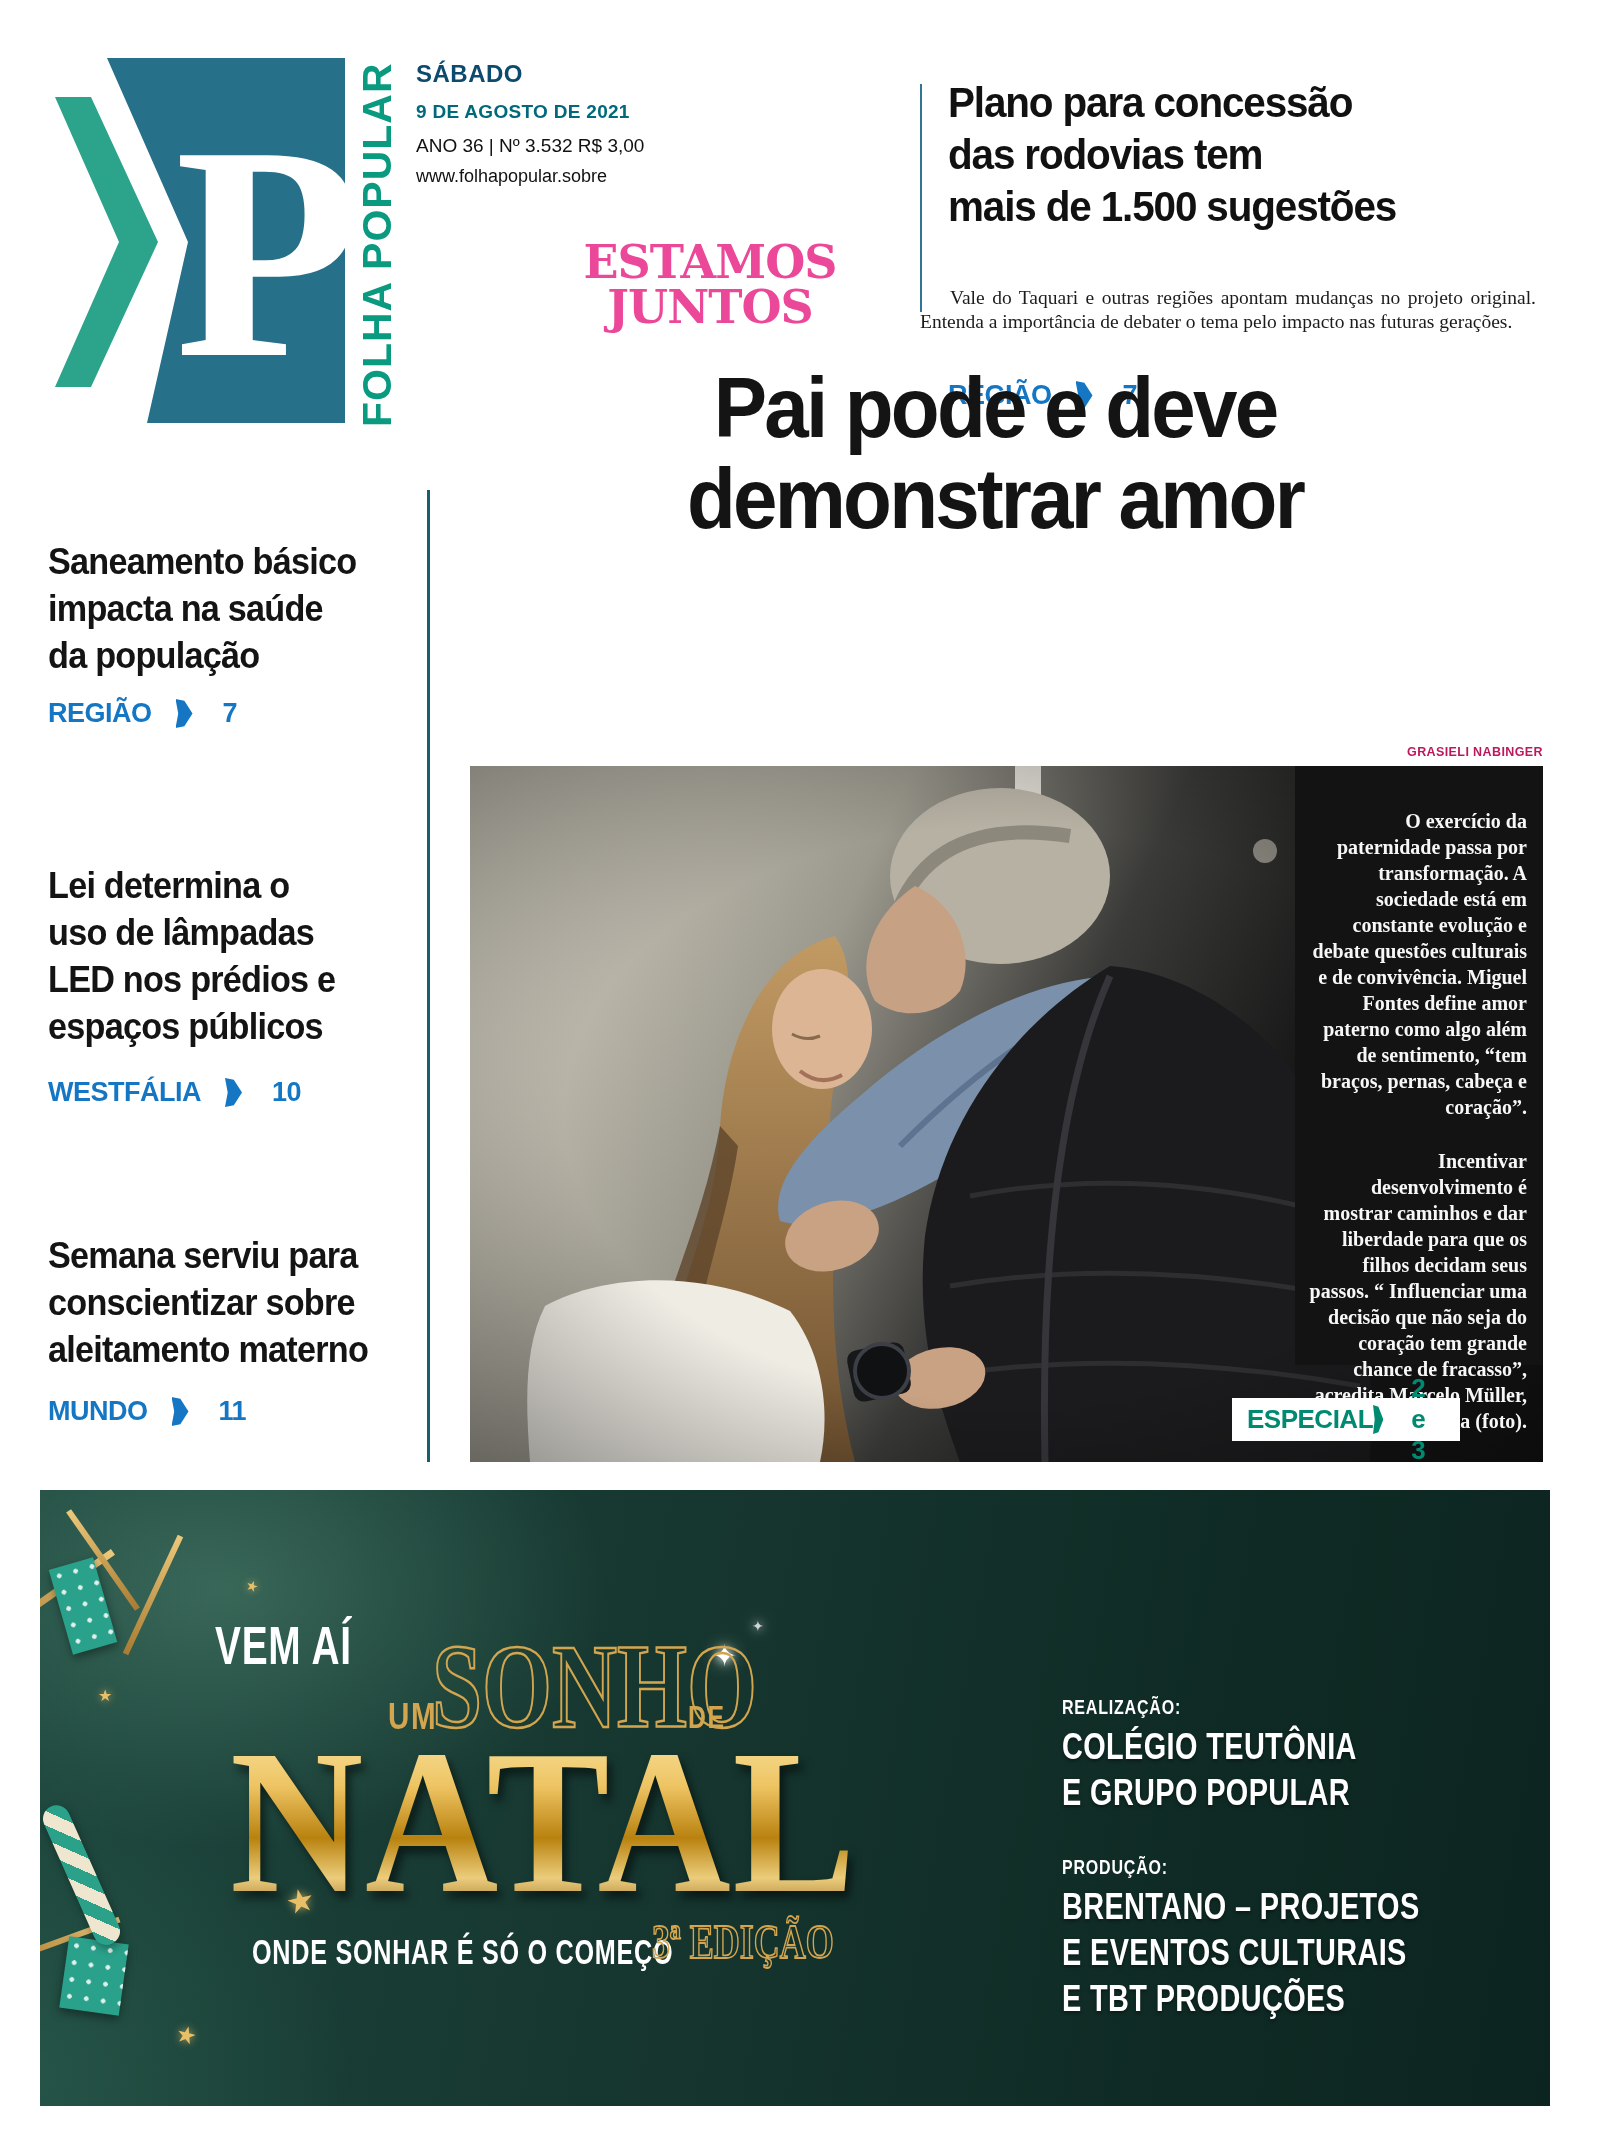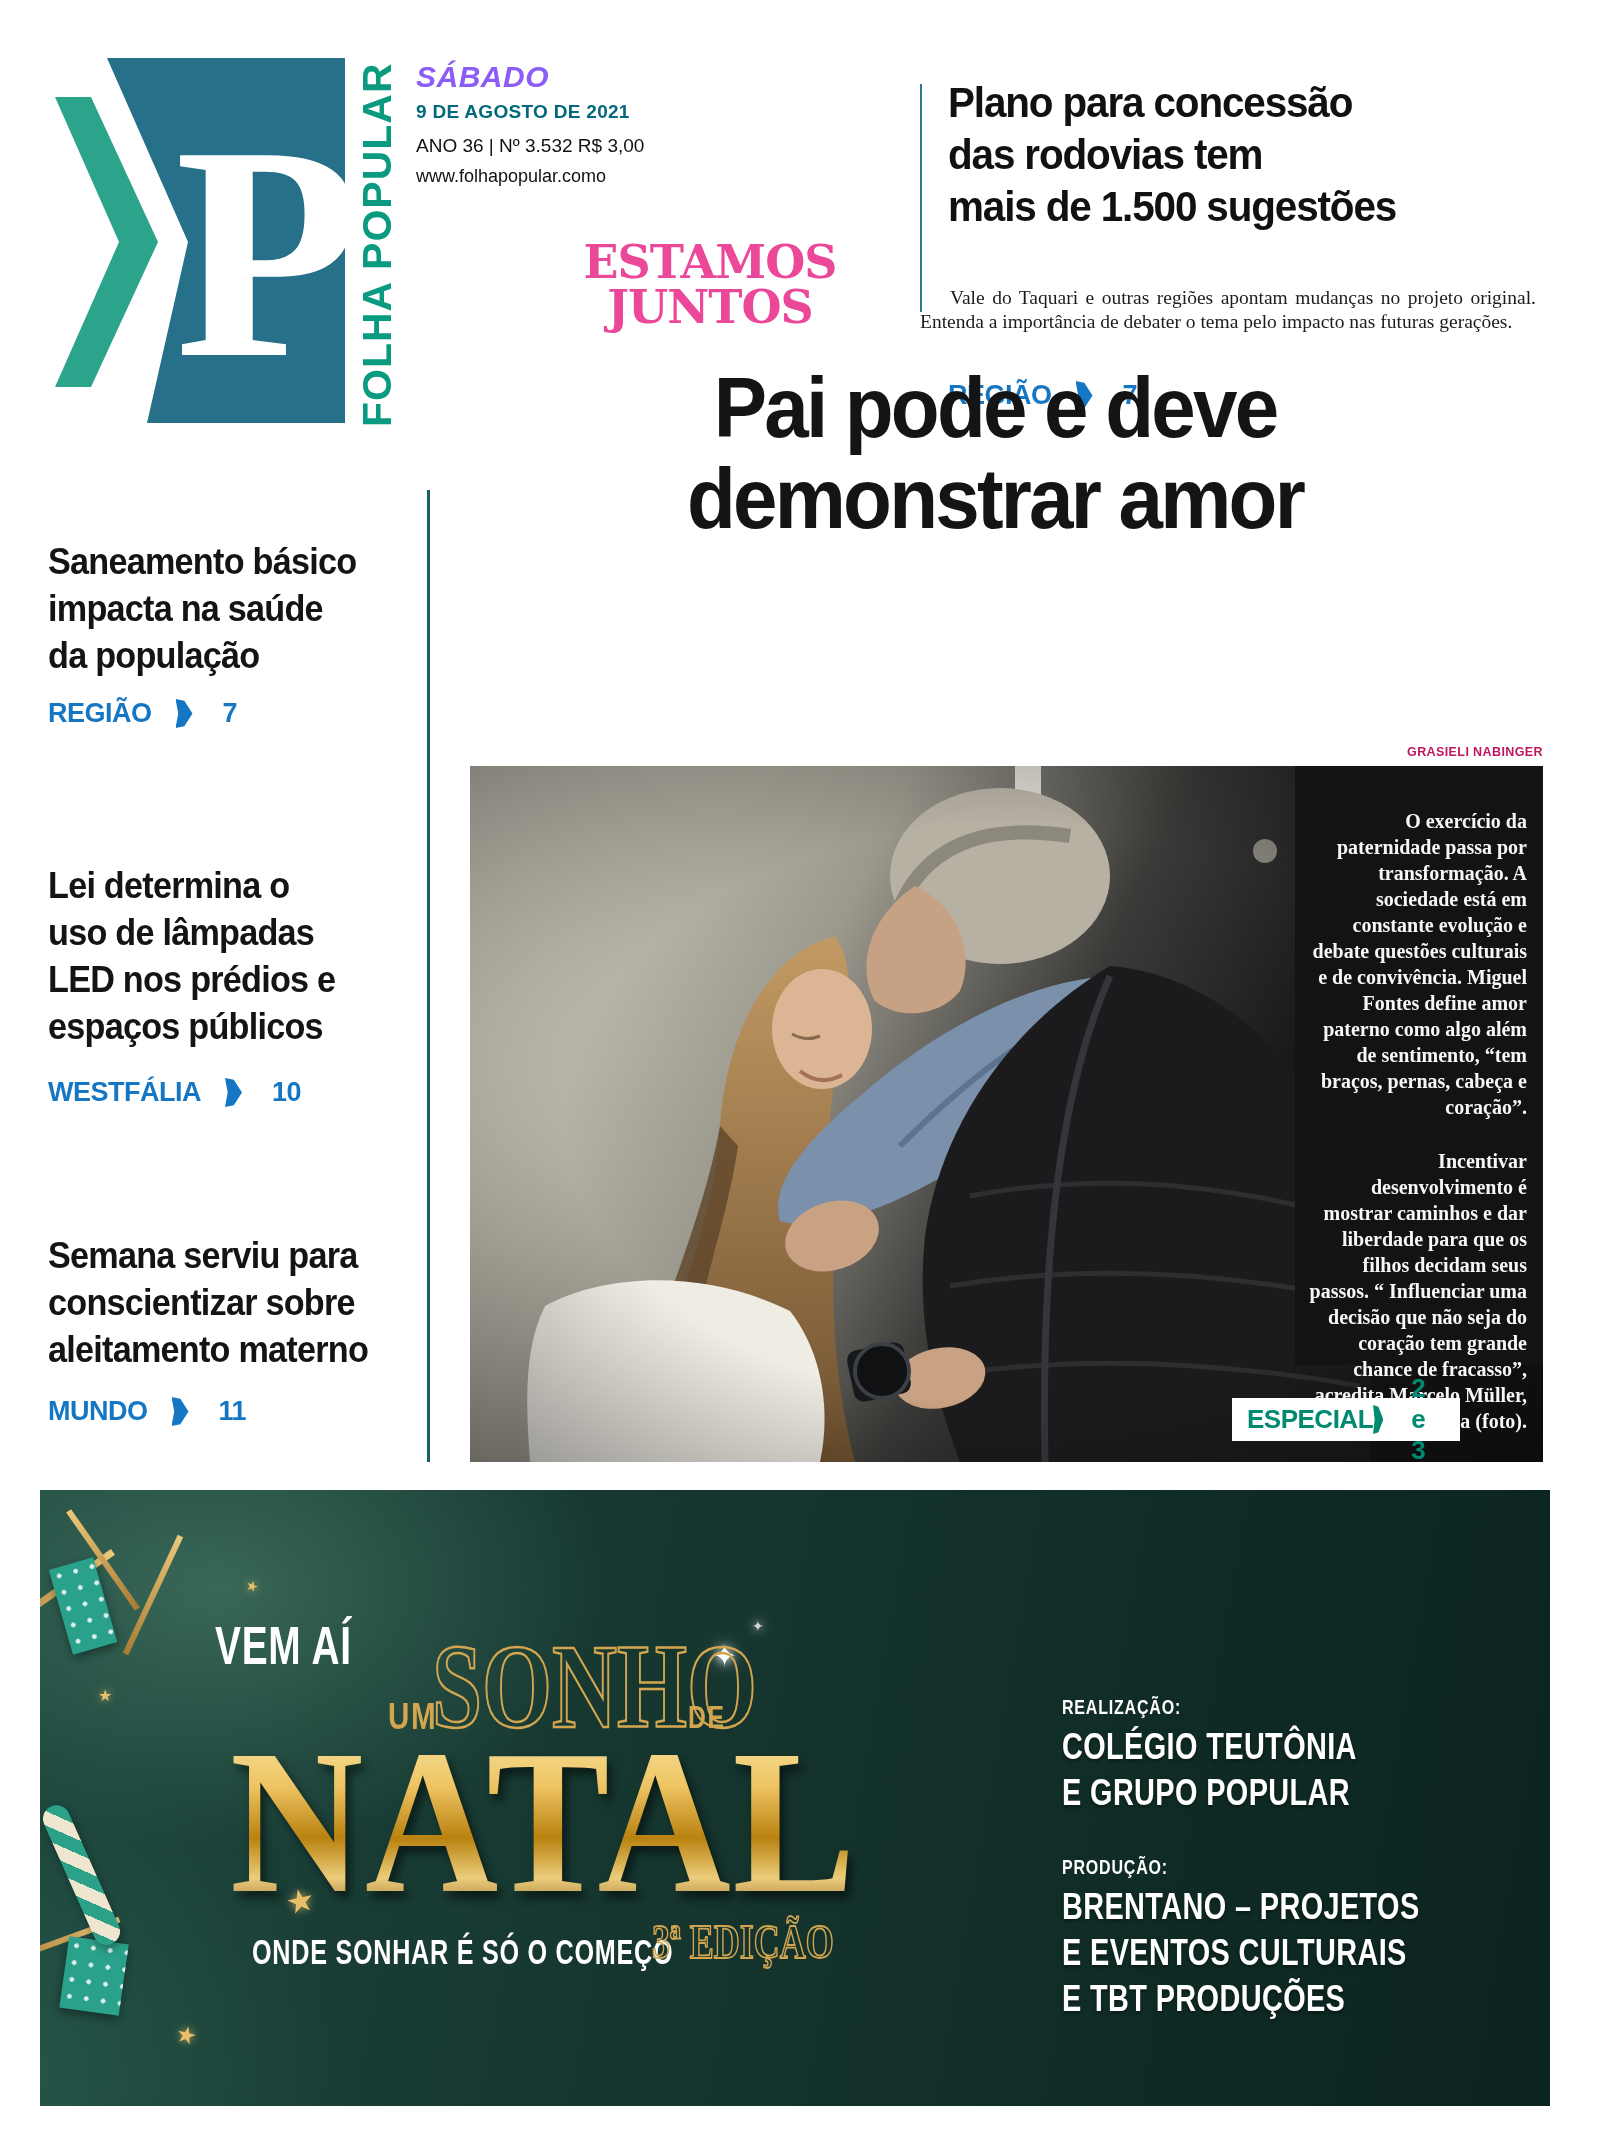--- a/index.html
+++ b/index.html
@@ -3,21 +3,21 @@
 <meta charset="utf-8">
 <style>
   html,body{margin:0;padding:0;background:#e8e8e8;}
   .page{position:relative;width:1610px;height:2154px;background:#ffffff;overflow:hidden;
         font-family:"Liberation Sans",sans-serif;}
   .abs{position:absolute;}
 
   
   .brand-vertical{font-weight:bold;font-size:41px;letter-spacing:1px;color:#0a9a80;
         transform:rotate(-90deg);text-align:left;white-space:nowrap;}
-  .day-label{font-weight:bold;font-size:30px;color:#8b5cf6;letter-spacing:.5px;font-style:italic;}
+  .day-label{font-weight:bold;font-size:24px;color:#0c4a6e;letter-spacing:.5px;}
   .date-label{font-weight:bold;font-size:19px;color:#00697b;letter-spacing:.3px;}
   .edition-info{font-size:19px;color:#111;}
   .website{font-size:18px;color:#111;}
   .slogan{font-family:"DejaVu Serif","Liberation Serif",serif;font-weight:bold;color:#ec4899;
         font-size:46px;line-height:45px;text-align:center;letter-spacing:-1px;}
 
   
   .top-headline{font-weight:bold;font-size:43px;line-height:52px;color:#111;
         letter-spacing:-1.2px;transform:scaleX(.94);transform-origin:left top;white-space:nowrap;}
   .deck{font-family:"Liberation Serif",serif;font-size:19.5px;line-height:24px;color:#1c1c1c;
@@ -88,21 +88,21 @@
   <svg class="abs" style="left:55px;top:55px;" width="350" height="375" viewBox="0 0 350 375">
     <polygon fill="#2ba48b" points="0,42 36,42 103,187 36,332 0,332 64,187"></polygon>
     <polygon fill="#26708a" points="52,3 290,3 290,368 92,368 133,187"></polygon>
     <text x="213" y="300" text-anchor="middle" fill="#ffffff" font-family="Liberation Serif, serif" font-weight="bold" font-size="305">P</text>
   </svg>
   <div class="abs brand-vertical" style="left:193px;top:218px;width:370px;height:48px;">FOLHA POPULAR</div>
 
   <div class="abs day-label" style="left:416px;top:60px;">SÁBADO</div>
   <div class="abs date-label" style="left:416px;top:101px;">9 DE AGOSTO DE 2021</div>
   <div class="abs edition-info" style="left:416px;top:135px;">ANO 36 | Nº 3.532 R$ 3,00</div>
-  <div class="abs website" style="left:416px;top:166px;">www.folhapopular.como</div>
+  <div class="abs website" style="left:416px;top:166px;">www.folhapopular.sobre</div>
 
   <div class="abs slogan" style="left:545px;top:240px;width:330px;">
     <span style="display:block">ESTAMOS</span>
     <span style="display:block">JUNTOS</span>
   </div>
 
   <div class="abs vrule" style="left:920px;top:84px;height:228px;"></div>
 
   <div class="abs top-headline" style="left:948px;top:76px;">
     <span style="display:block">Plano para concessão</span>

